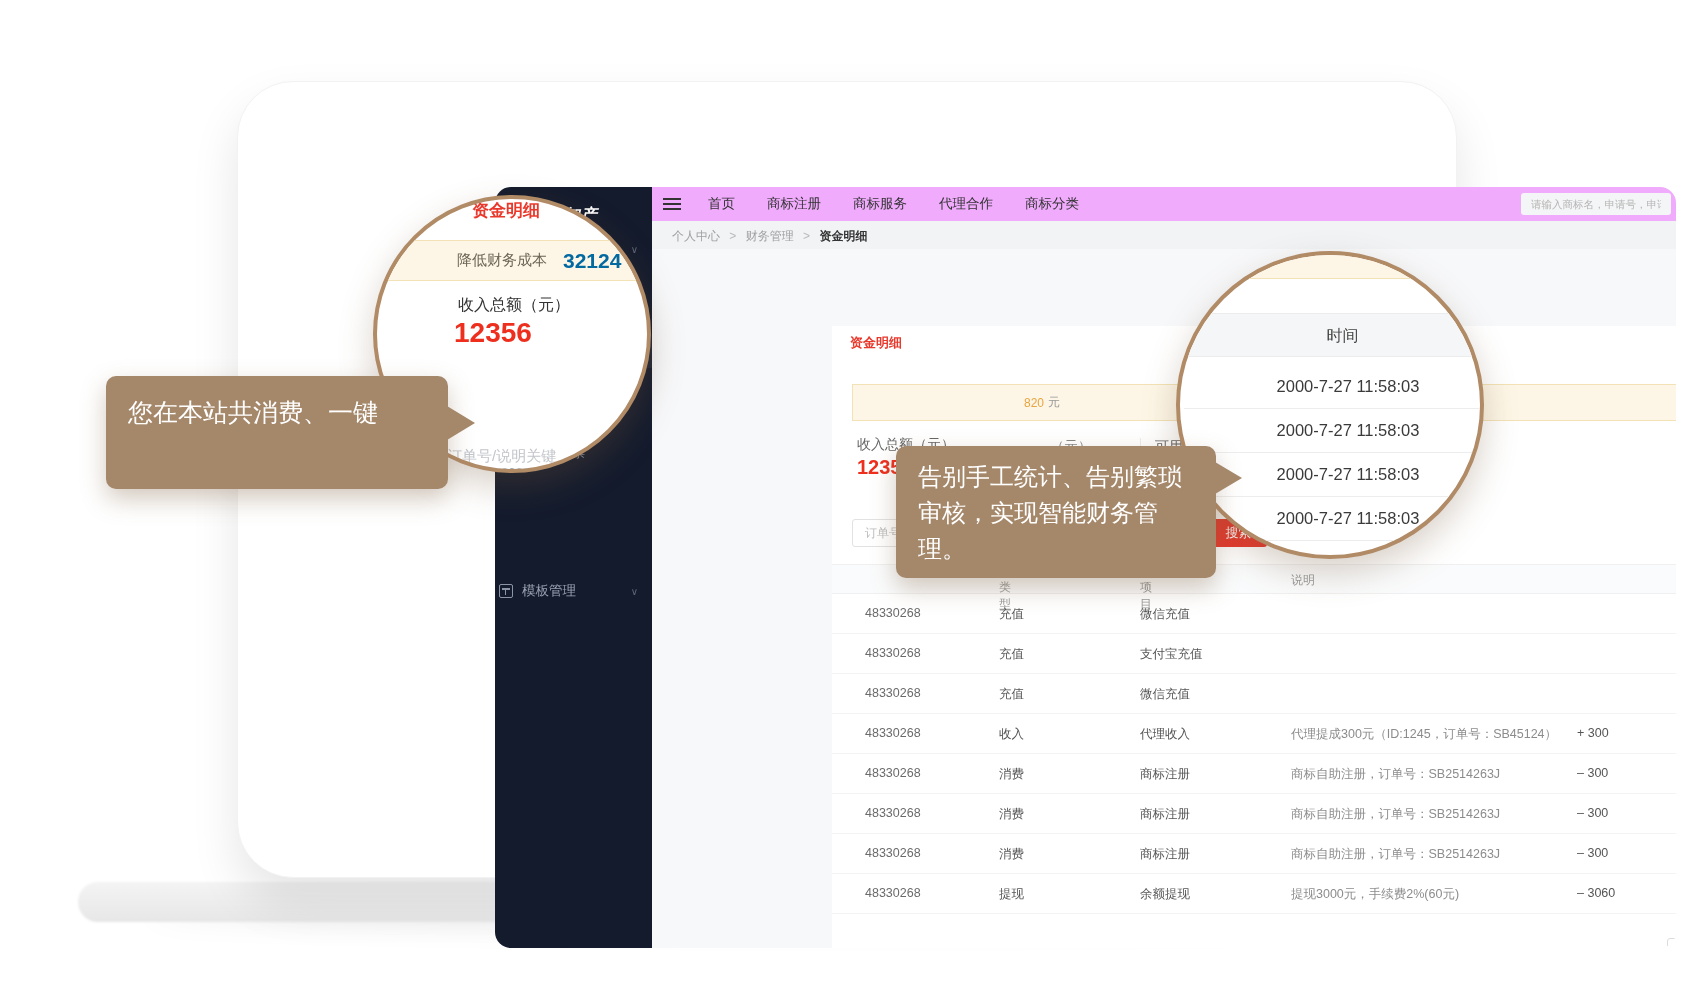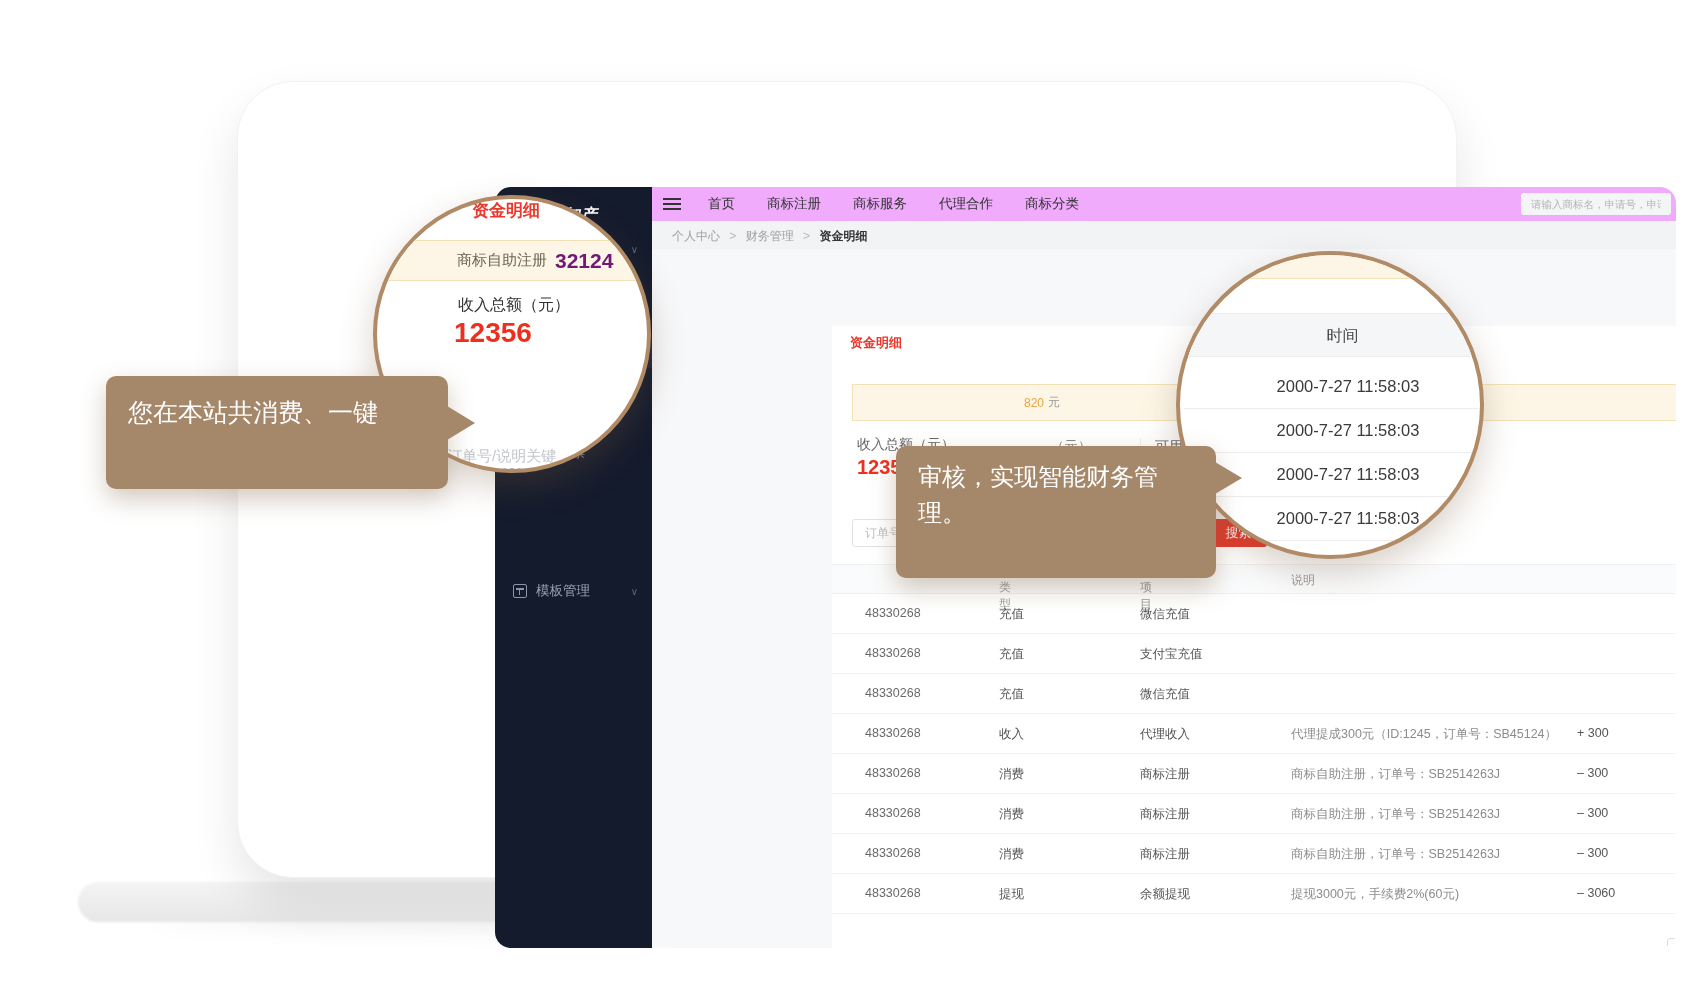--- a/index.html
+++ b/index.html
@@ -15,21 +15,21 @@
   .app{position:absolute;left:257px;top:105px;width:1181px;height:761px;border-radius:16px;
        overflow:hidden;background:#f7f8fa;}
   
   .sidebar{position:absolute;left:0;top:0;width:157px;height:761px;background:#141b2d;}
   .logo-row{display:flex;align-items:center;padding:16px 0 0 16px;}
   .logo-mark{color:#ef3b2d;font-weight:800;font-style:italic;font-size:21px;transform:skewX(-8deg);}
   .logo-text{color:#fff;font-weight:800;font-style:italic;font-size:16px;margin-left:6px;letter-spacing:1px;}
   .logo-sub{margin:4px 0 0 40px;width:62px;height:3px;
             background:repeating-linear-gradient(90deg,#ef3b2d 0 3px,transparent 3px 6px);}
   .side-menu{position:absolute;left:0;top:45px;width:157px;}
-  .side-item{position:relative;height:34px;display:flex;align-items:center;padding-left:18px;
+  .side-item{position:relative;height:34px;display:flex;align-items:center;padding-left:4px;
              color:#9aa3b2;font-size:13.5px;cursor:default;}
   .side-item.sub{padding-left:38px;color:#7e8798;font-size:13px;}
   .side-item.active{color:#fff;background:rgba(255,255,255,.05);font-weight:bold;}
   .side-item.active::before{content:"";position:absolute;left:0;top:3px;width:3px;height:28px;background:#e5342a;}
   .side-item.gap{margin-top:104px;}
   .chev{margin-left:auto;margin-right:14px;font-size:10px;color:#5c6678;}
   .icon{width:15px;height:15px;margin-right:9px;position:relative;flex:none;}
   .icon-user::before{content:"";position:absolute;width:7px;height:7px;border:1.5px solid #8b95a7;border-radius:50%;left:2px;top:0;}
   .icon-user::after{content:"";position:absolute;width:11px;height:6px;border:1.5px solid #8b95a7;border-bottom:none;
                     border-radius:7px 7px 0 0;left:0;bottom:0;}
@@ -95,21 +95,21 @@
   
   .zoom-circle{position:absolute;border:4px solid #b18a66;border-radius:50%;background:#fff;overflow:hidden;
                box-shadow:0 14px 34px rgba(120,90,60,.28);z-index:40;}
   .zc-left{left:373px;top:195px;width:270px;height:270px;}
   .zc-right{left:1176px;top:251px;width:300px;height:300px;}
   .z-tab{position:absolute;left:95px;top:0;font-size:17px;font-weight:bold;color:#e8392c;}
   .z-band{position:absolute;left:-20px;top:41px;width:330px;height:41px;background:#fdf6e6;
           border-top:1px solid #f3e2b6;border-bottom:1px solid #f3e2b6;box-sizing:border-box;
           display:flex;align-items:center;padding-left:100px;}
   .z-band .zb-pre{font-size:15px;color:#6b6455;}
-  .z-band .zb-num{font-size:21px;font-weight:bold;color:#701a75;margin-left:8px;}
+  .z-band .zb-num{font-size:21px;font-weight:bold;color:#0369a1;margin-left:16px;}
   .z-income-label{position:absolute;left:81px;top:96px;font-size:16px;color:#333;}
   .z-income-value{position:absolute;left:77px;top:118px;font-size:28px;font-weight:bold;color:#ee2f1e;}
   .z-kw{position:absolute;left:70px;top:248px;font-size:15px;color:#c2c5ca;white-space:nowrap;}
   .z-order{position:absolute;left:95px;top:266px;font-size:13px;color:#9aa2ad;}
   .zr-band{position:absolute;left:-20px;top:-14px;width:340px;height:37px;background:#fdf6e6;
            border-bottom:1px solid #f3e2b6;}
   .zr-head{position:absolute;left:-20px;top:58px;width:340px;height:44px;background:#f5f6f7;
            border-top:1px solid #ececec;border-bottom:1px solid #ececec;box-sizing:border-box;
            font-size:16px;color:#444;text-align:center;line-height:44px;text-indent:25px;}
   .time-rows{position:absolute;left:4px;top:110px;width:300px;}
@@ -306,21 +306,21 @@
           </div>
         </div>
       </div>
 
     </div>
   </div>
 
   <div class="zoom-circle zc-left">
     <div class="z-tab">资金明细</div>
     <div class="z-band">
-      <span class="zb-pre">商标自助注册</span>
+      <span class="zb-pre">降低财务成本</span>
       <span class="zb-num">32124</span>
     </div>
     <div class="z-income-label">收入总额（元）</div>
     <div class="z-income-value">12356</div>
     <div class="z-kw">订单号/说明关键</div>
     <div class="z-order">48330268</div>
   </div>
 
   <div class="zoom-circle zc-right">
     <div class="zr-band"></div>
@@ -333,18 +333,19 @@
         <div class="time-row">2000-7-27 11:58:03</div>
       </div>
   </div>
 
   <div class="callout co-left">
     <div>您在本站共消费、一键</div>
     <div class="arrow"></div>
   </div>
 
   <div class="callout co-right">
+    <div>告别手工统计、告别繁琐</div>
     <div>审核，实现智能财务管</div>
     <div>理。</div>
     <div class="arrow"></div>
   </div>
 
 </div>
 
 </body></html>

